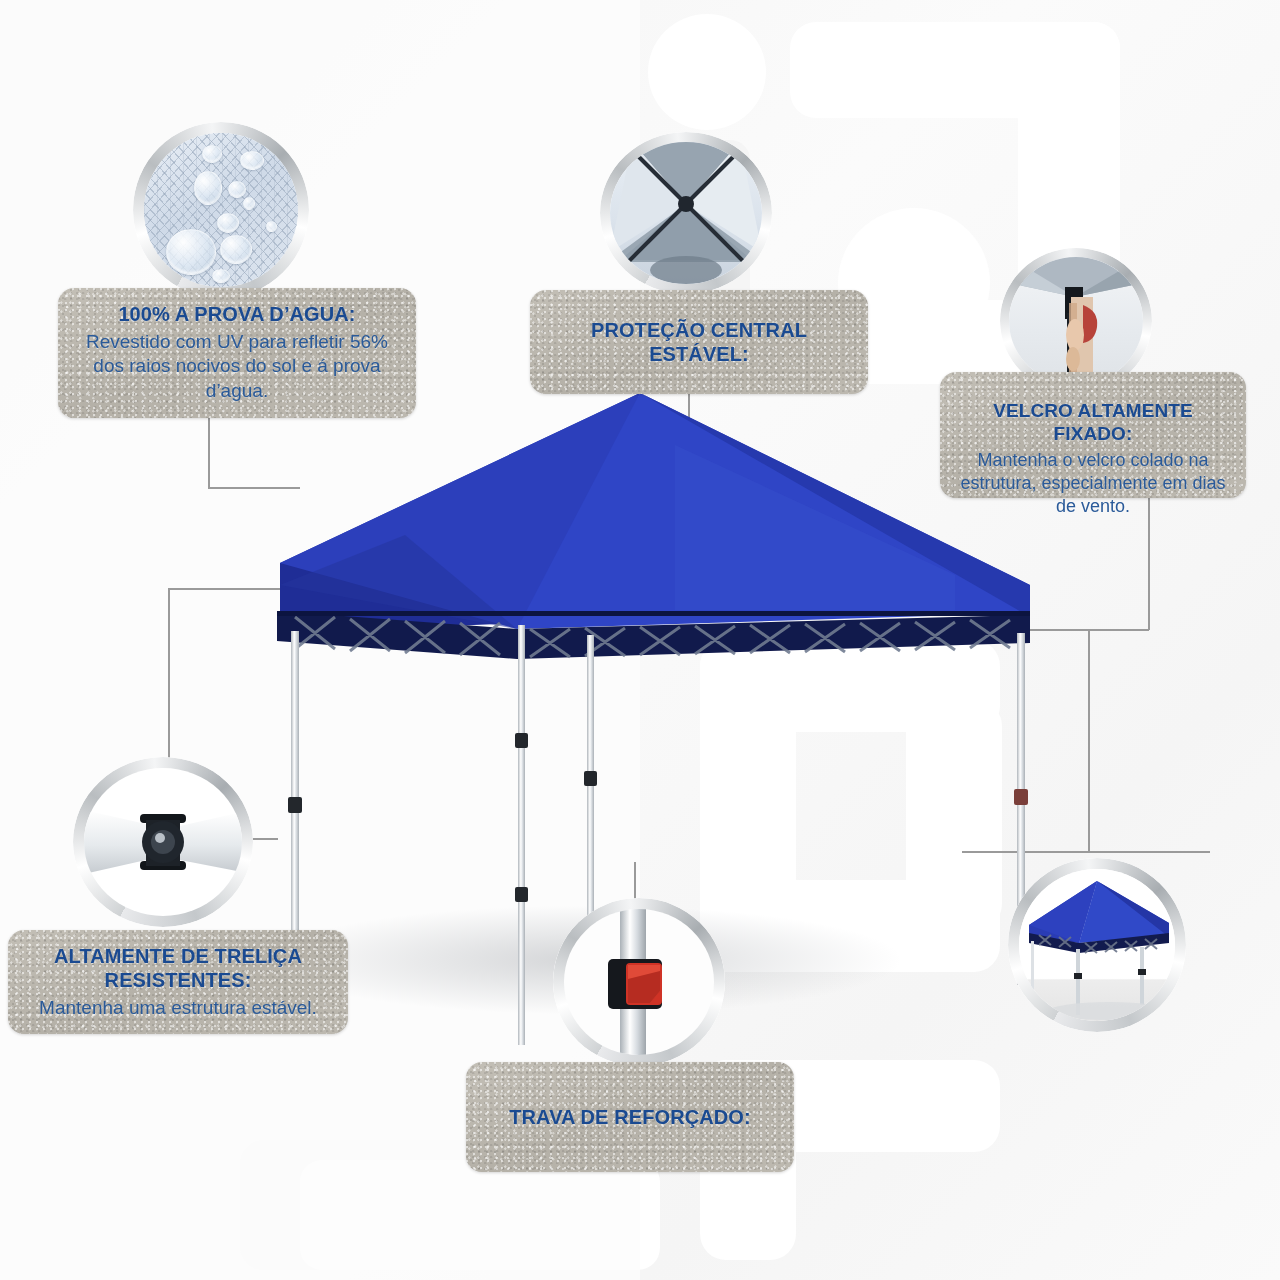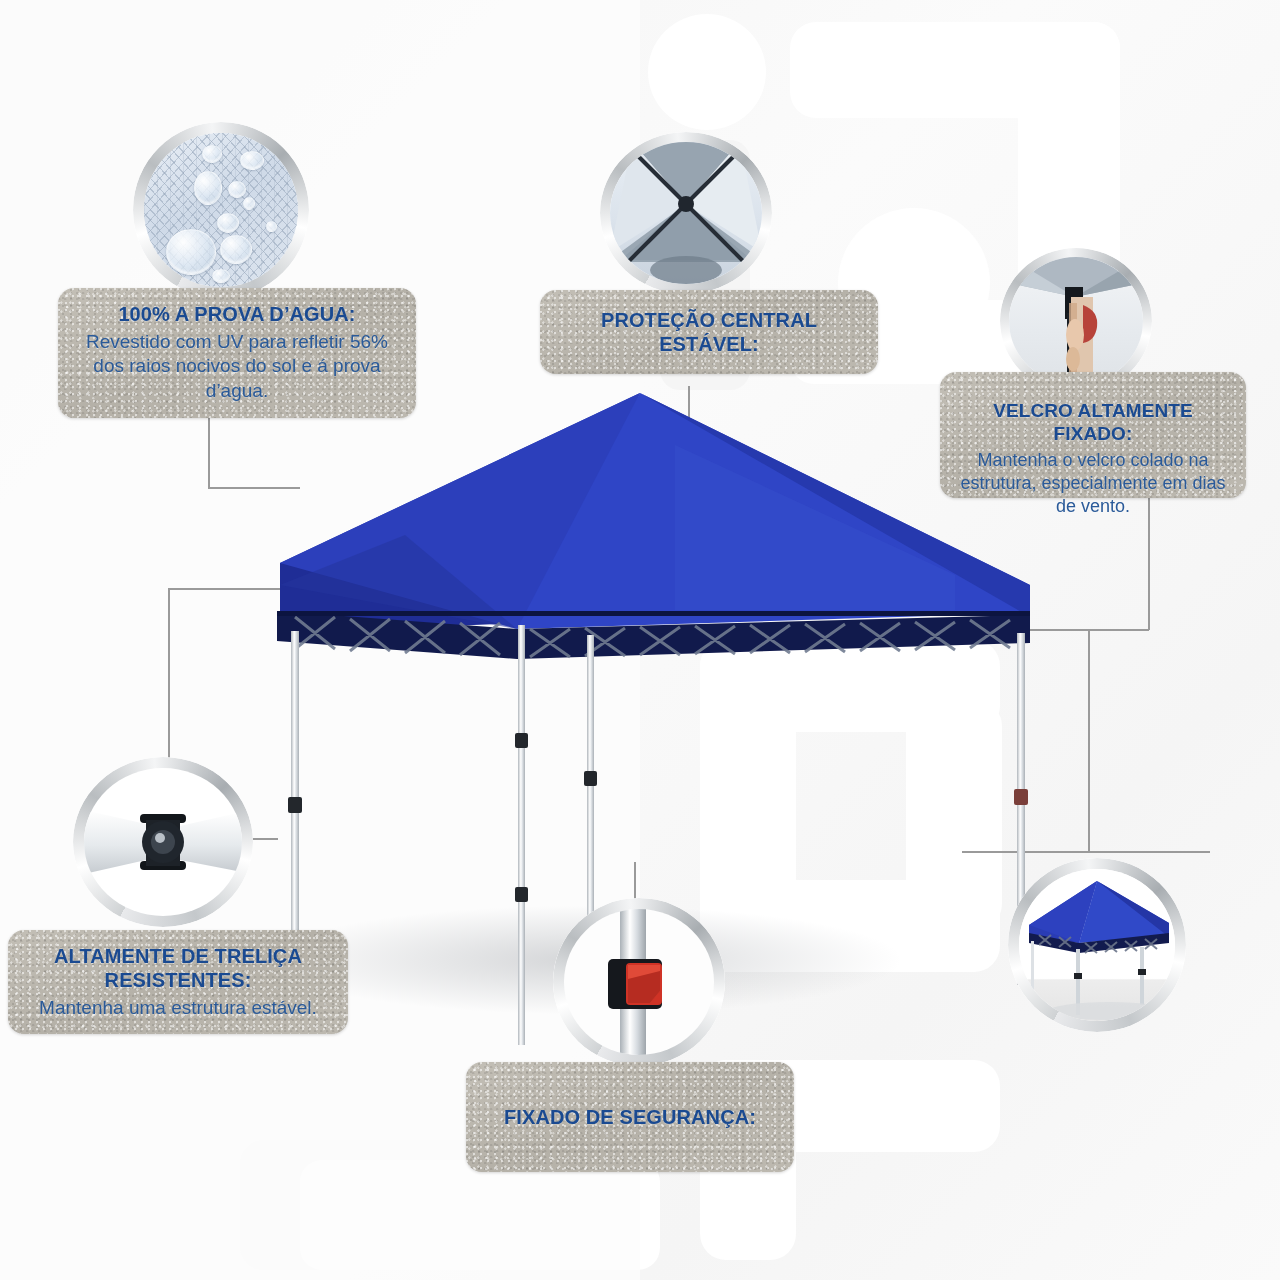--- a/index.html
+++ b/index.html
@@ -314,33 +314,33 @@
         <ellipse cx="90" cy="142" rx="60" ry="9" fill="#d9dcdf" opacity=".8"></ellipse>
       </svg>
     </div>
   </div>
 
   <div class="callout" style="left:58px;top:288px;width:358px;height:130px;">
     <div class="ttl" style="font-size:20px;">100% A PROVA D’AGUA:</div>
     <div class="bdy" style="font-size:19px;margin-top:3px;">Revestido com UV para refletir 56% dos raios nocivos do sol e á prova d’agua.</div>
   </div>
 
-  <div class="callout" style="left:530px;top:290px;width:338px;height:84px;margin-left:10px;">
+  <div class="callout" style="left:530px;top:290px;width:338px;height:104px;">
     <div class="ttl" style="font-size:20px;">PROTEÇÃO CENTRAL ESTÁVEL:</div>
   </div>
 
   <div class="callout" style="left:940px;top:372px;width:306px;height:126px;">
     <div class="ttl" style="font-size:19px;margin-top:48px;">VELCRO ALTAMENTE FIXADO:</div>
     <div class="bdy" style="font-size:18px;margin-top:3px;">Mantenha o velcro colado na estrutura, especialmente em dias de vento.</div>
   </div>
 
   <div class="callout" style="left:8px;top:930px;width:340px;height:104px;">
     <div class="ttl" style="font-size:20px;">ALTAMENTE DE TRELIÇA</div>
     <div class="ttl" style="font-size:20px;">RESISTENTES:</div>
     <div class="bdy" style="font-size:19px;margin-top:3px;">Mantenha uma estrutura estável.</div>
   </div>
 
   <div class="callout" style="left:466px;top:1062px;width:328px;height:110px;">
-    <div class="ttl" style="font-size:20px;">FIXADO DE SEGURANÇA:</div>
+    <div class="ttl" style="font-size:20px;">TRAVA DE REFORÇADO:</div>
   </div>
 
 
 </div>
 
 </body></html>

